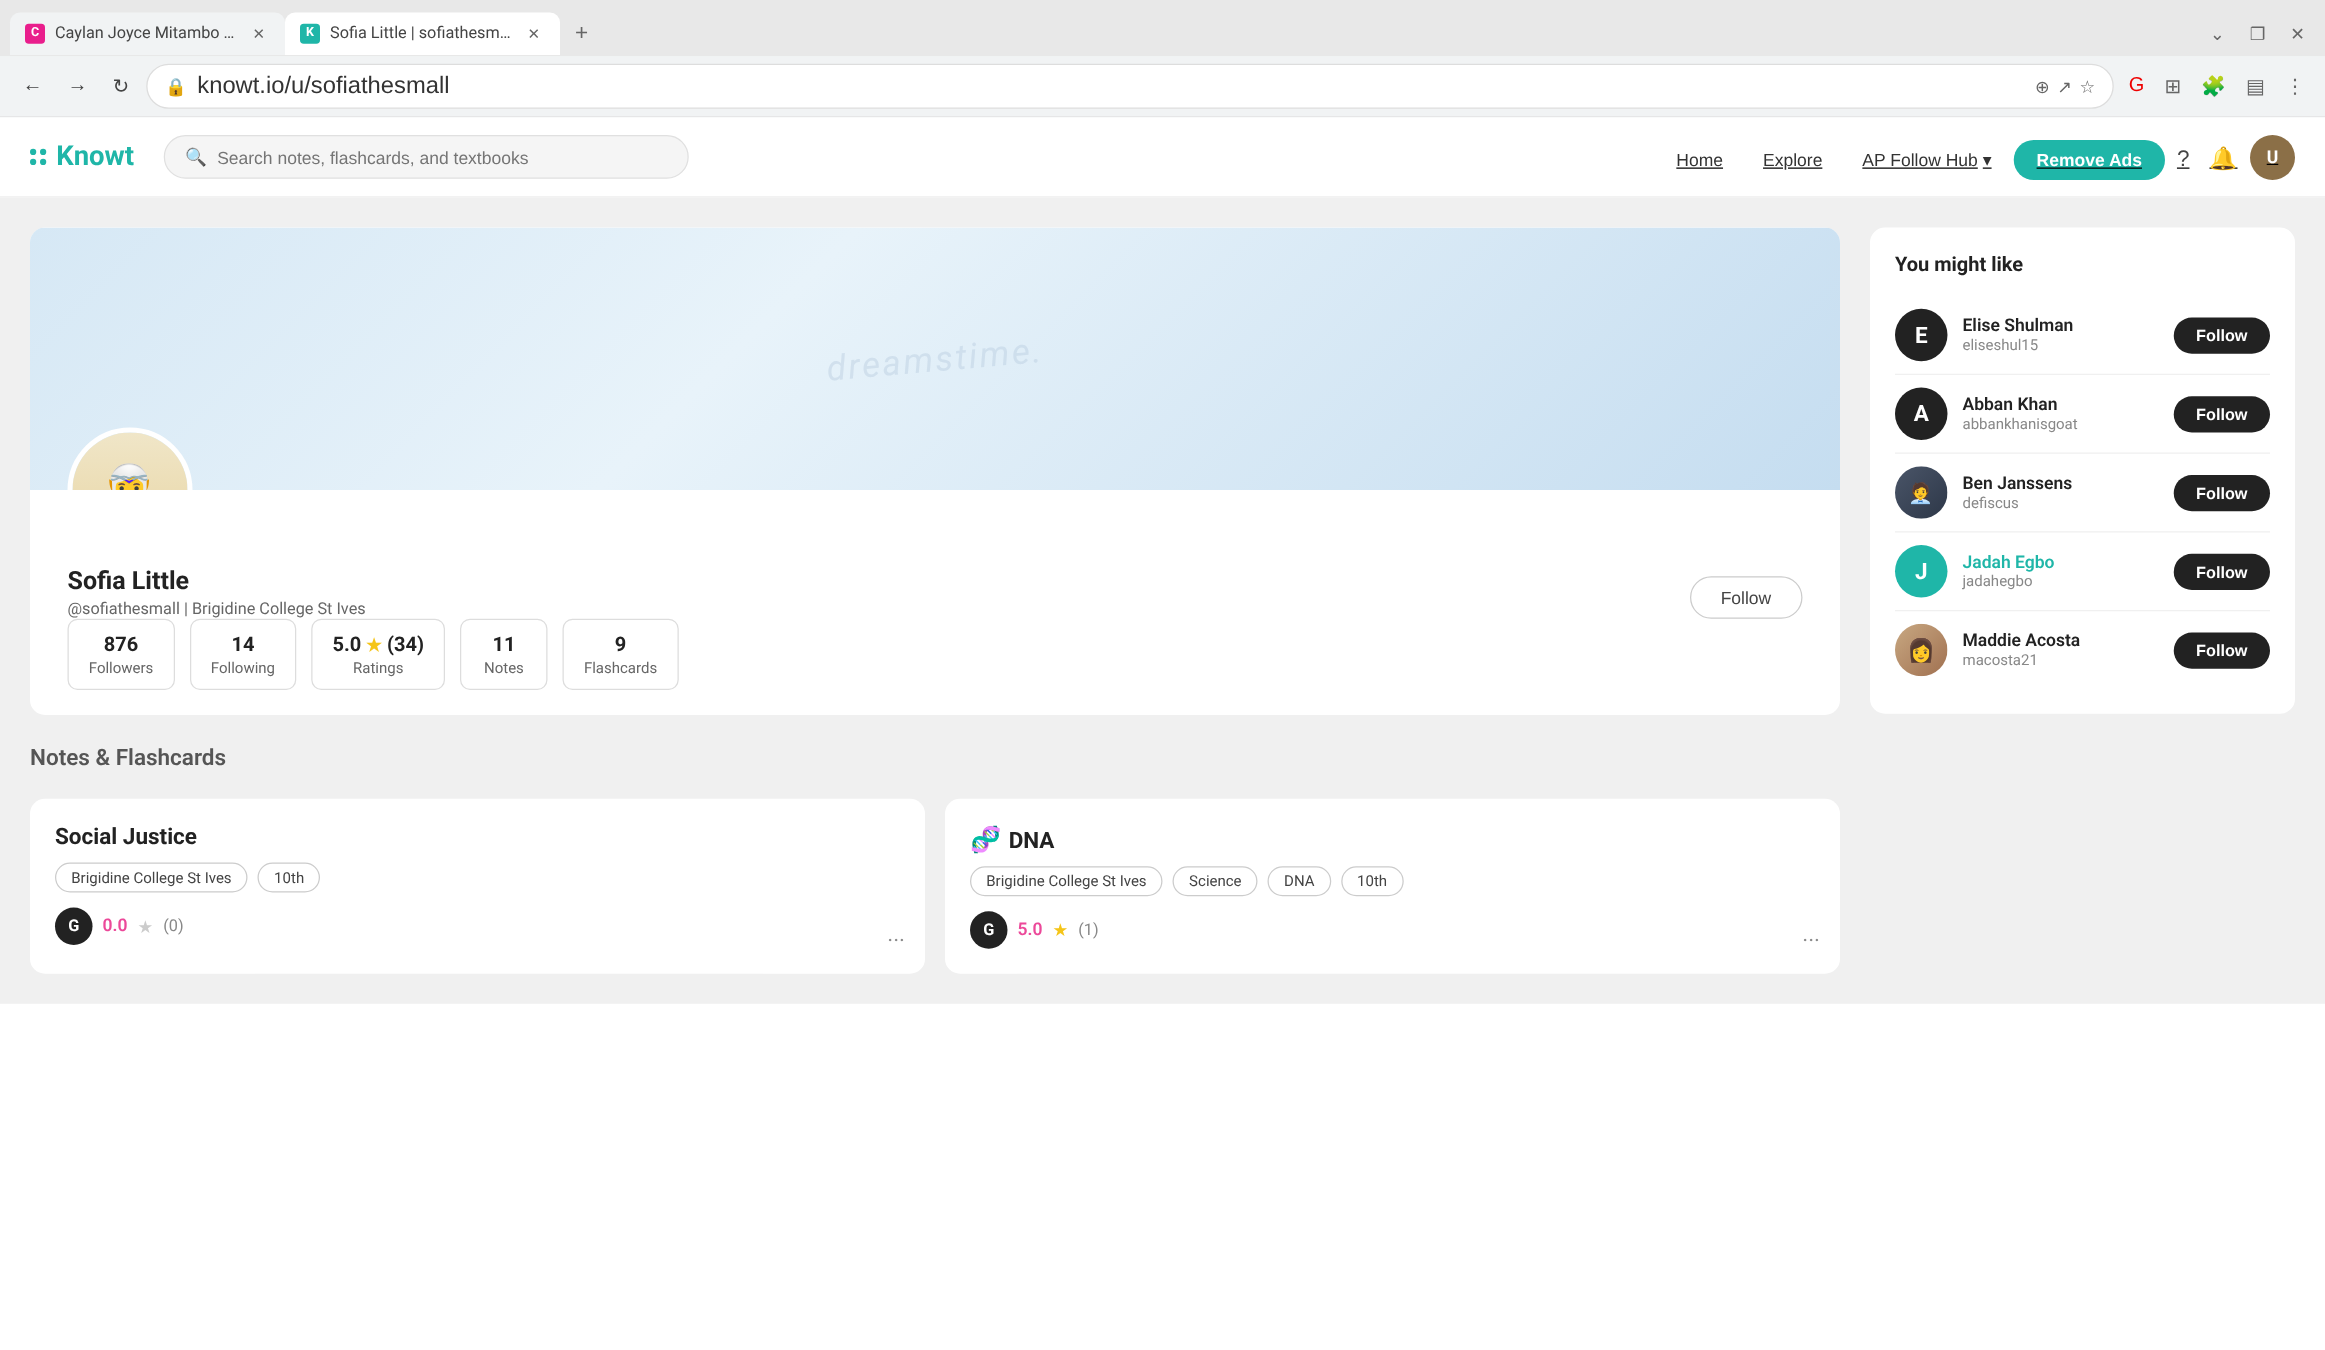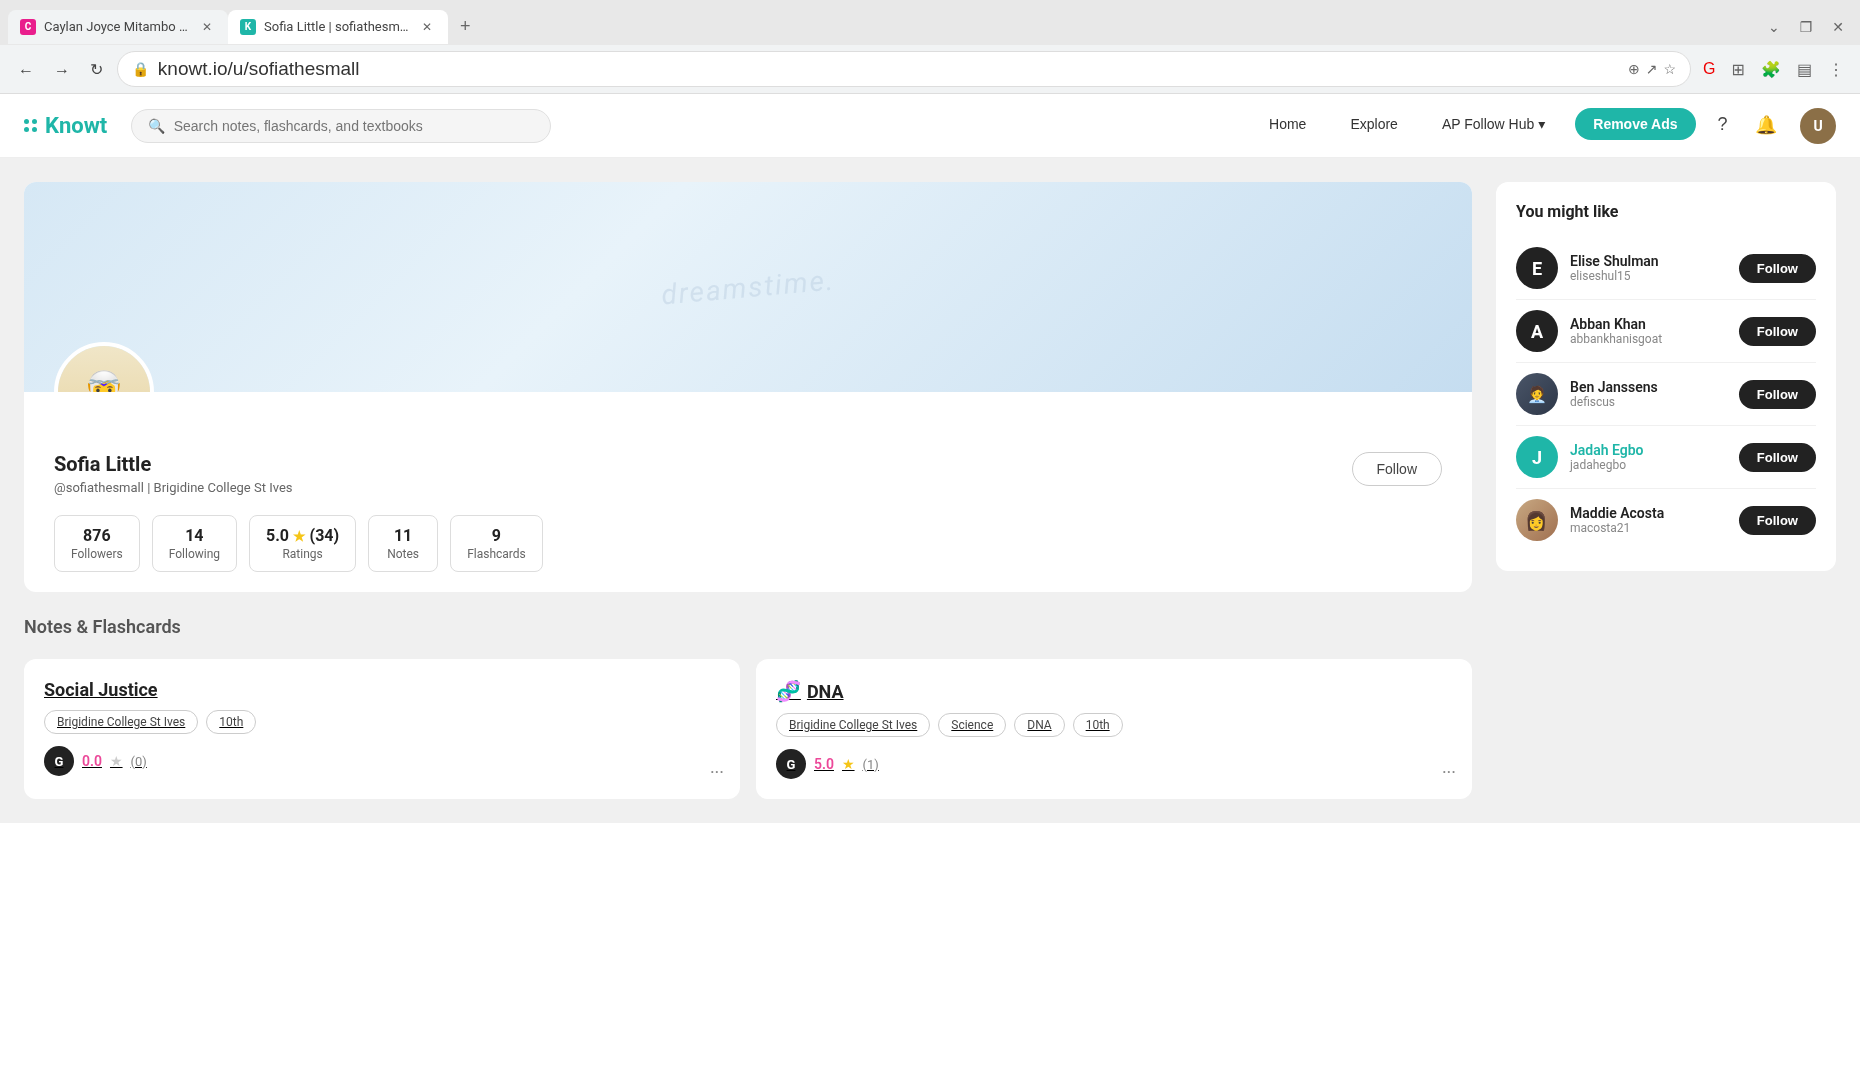--- a/index.html
+++ b/index.html
@@ -30,21 +30,21 @@
     .app { background: #fff; min-height: calc(1080px - 90px); }
 
     
     .topnav { display: flex; align-items: center; padding: 0 24px; height: 64px; background: #fff; border-bottom: 1px solid #eee; gap: 24px; }
     .logo { display: flex; align-items: center; gap: 8px; font-size: 22px; font-weight: 700; color: #1fb6a8; text-decoration: none; }
     .logo-dots { display: grid; grid-template-columns: 1fr 1fr; gap: 3px; }
     .logo-dot { width: 5px; height: 5px; background: #1fb6a8; border-radius: 50%; }
     .search-bar { flex: 1; max-width: 420px; display: flex; align-items: center; background: #f5f5f5; border: 1px solid #e0e0e0; border-radius: 24px; padding: 8px 16px; gap: 8px; }
     .search-bar input { border: none; outline: none; background: none; flex: 1; font-size: 14px; color: #555; }
     .search-icon { color: #888; }
-    .nav-links { display: flex; align-items: flex-start; gap: 16px; margin-left: auto; }
+    .nav-links { display: flex; align-items: flex-end; gap: 4px; margin-left: auto; text-decoration: underline; }
     .nav-link { padding: 8px 14px; color: #333; font-size: 14px; font-weight: 500; cursor: pointer; background: none; border: none; }
     .nav-link.dropdown { display: flex; align-items: center; gap: 4px; }
     .remove-ads-btn { background: #1fb6a8; color: #fff; border: none; border-radius: 20px; padding: 8px 18px; font-size: 14px; font-weight: 600; cursor: pointer; }
     .nav-icon-btn { background: none; border: none; cursor: pointer; color: #444; font-size: 18px; padding: 6px; }
     .avatar { width: 36px; height: 36px; border-radius: 50%; background: #ccc; overflow: hidden; cursor: pointer; }
 
     
     .main-content { display: flex; gap: 24px; padding: 24px; background: #f0f0f0; }
     .profile-section { flex: 1; min-width: 0; }
     .sidebar { width: 340px; flex-shrink: 0; }
@@ -61,21 +61,21 @@
     .stat-value { font-size: 16px; font-weight: 700; color: #222; }
     .stat-label { font-size: 12px; color: #666; margin-top: 2px; }
     .stat-box .star { color: #f5c518; font-size: 14px; }
     .profile-info-container { position: relative; }
 
     
     .section-title { font-size: 18px; font-weight: 600; color: #555; margin-bottom: 22px; }
 
     
     .cards-grid { display: grid; grid-template-columns: 1fr 1fr; gap: 16px; }
-    .content-card { background: #fff; border-radius: 12px; padding: 20px; min-height: 140px; position: relative; text-decoration: underline; }
+    .content-card { background: #fff; border-radius: 12px; padding: 20px; min-height: 140px; position: relative; }
     .card-title { font-size: 18px; font-weight: 700; color: #222; margin-bottom: 10px; }
     .card-tags { display: flex; gap: 8px; flex-wrap: wrap; margin-bottom: 12px; }
     .tag { border: 1px solid #ccc; border-radius: 20px; padding: 4px 12px; font-size: 12px; color: #444; }
     .card-rating { display: flex; align-items: center; gap: 8px; }
     .card-avatar { width: 30px; height: 30px; border-radius: 50%; background: #222; color: #fff; display: flex; align-items: center; justify-content: center; font-size: 13px; font-weight: 700; }
     .rating-value { font-weight: 600; color: #ec4899; }
     .rating-star { color: #ccc; font-size: 14px; }
     .rating-star.filled { color: #f5c518; }
     .rating-count { color: #888; font-size: 13px; }
     .card-menu { position: absolute; bottom: 16px; right: 16px; cursor: pointer; color: #888; font-size: 18px; }
@@ -87,21 +87,21 @@
     .suggested-user { display: flex; align-items: center; gap: 12px; padding: 10px 0; border-bottom: 1px solid #f0f0f0; }
     .suggested-user:last-child { border-bottom: none; }
     .suggested-avatar { width: 42px; height: 42px; border-radius: 50%; display: flex; align-items: center; justify-content: center; font-size: 18px; font-weight: 700; color: #fff; flex-shrink: 0; overflow: hidden; }
     .suggested-info { flex: 1; }
     .suggested-name { font-weight: 600; color: #222; font-size: 14px; }
     .suggested-name.teal { color: #1fb6a8; }
     .suggested-handle { font-size: 12px; color: #888; }
     .follow-button { background: #222; color: #fff; border: none; border-radius: 20px; padding: 7px 18px; font-size: 13px; font-weight: 600; cursor: pointer; white-space: nowrap; }
 
     
-    .profile-header-row { display: flex; align-items: flex-start; justify-content: space-between; padding: 0 30px; margin-top: 60px; margin-bottom: 20px; }
+    .profile-header-row { display: flex; align-items: flex-end; justify-content: space-between; padding: 0 30px; margin-top: 60px; margin-bottom: 0; }
     .profile-text { }
     .follow-action-btn { border: 1px solid #ccc; background: #fff; border-radius: 20px; padding: 8px 24px; font-size: 14px; color: #444; cursor: pointer; }
   </style>
 </head>
 <body>
 
 <div class="browser-chrome">
   <div class="tab-bar">
     <div class="tab">
       <div class="tab-favicon" style="background:#e91e8c;display:flex;align-items:center;justify-content:center;color:#fff;font-size:10px;font-weight:700;border-radius:3px;">C</div>

